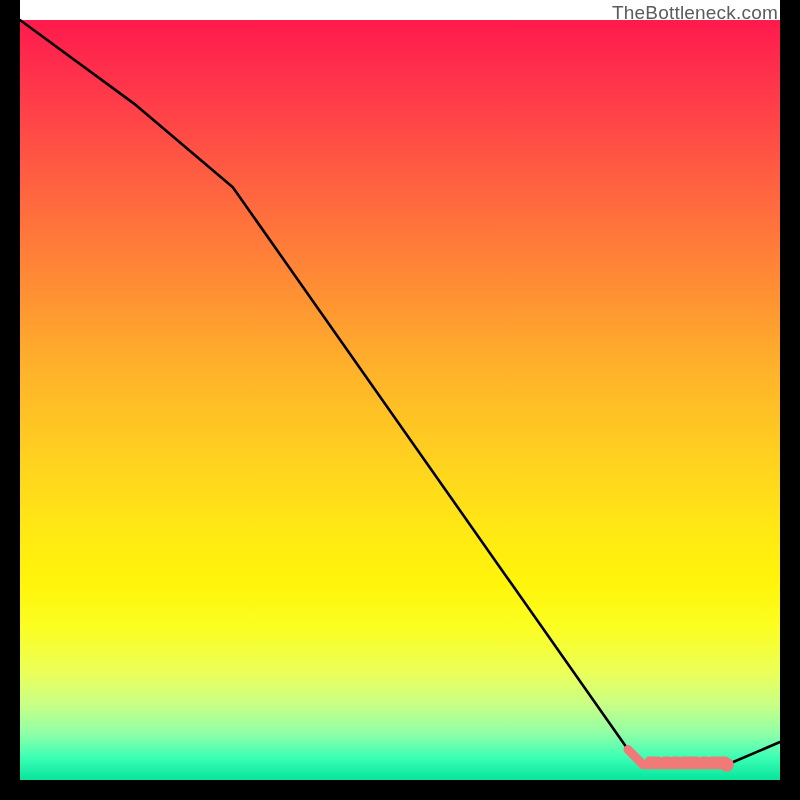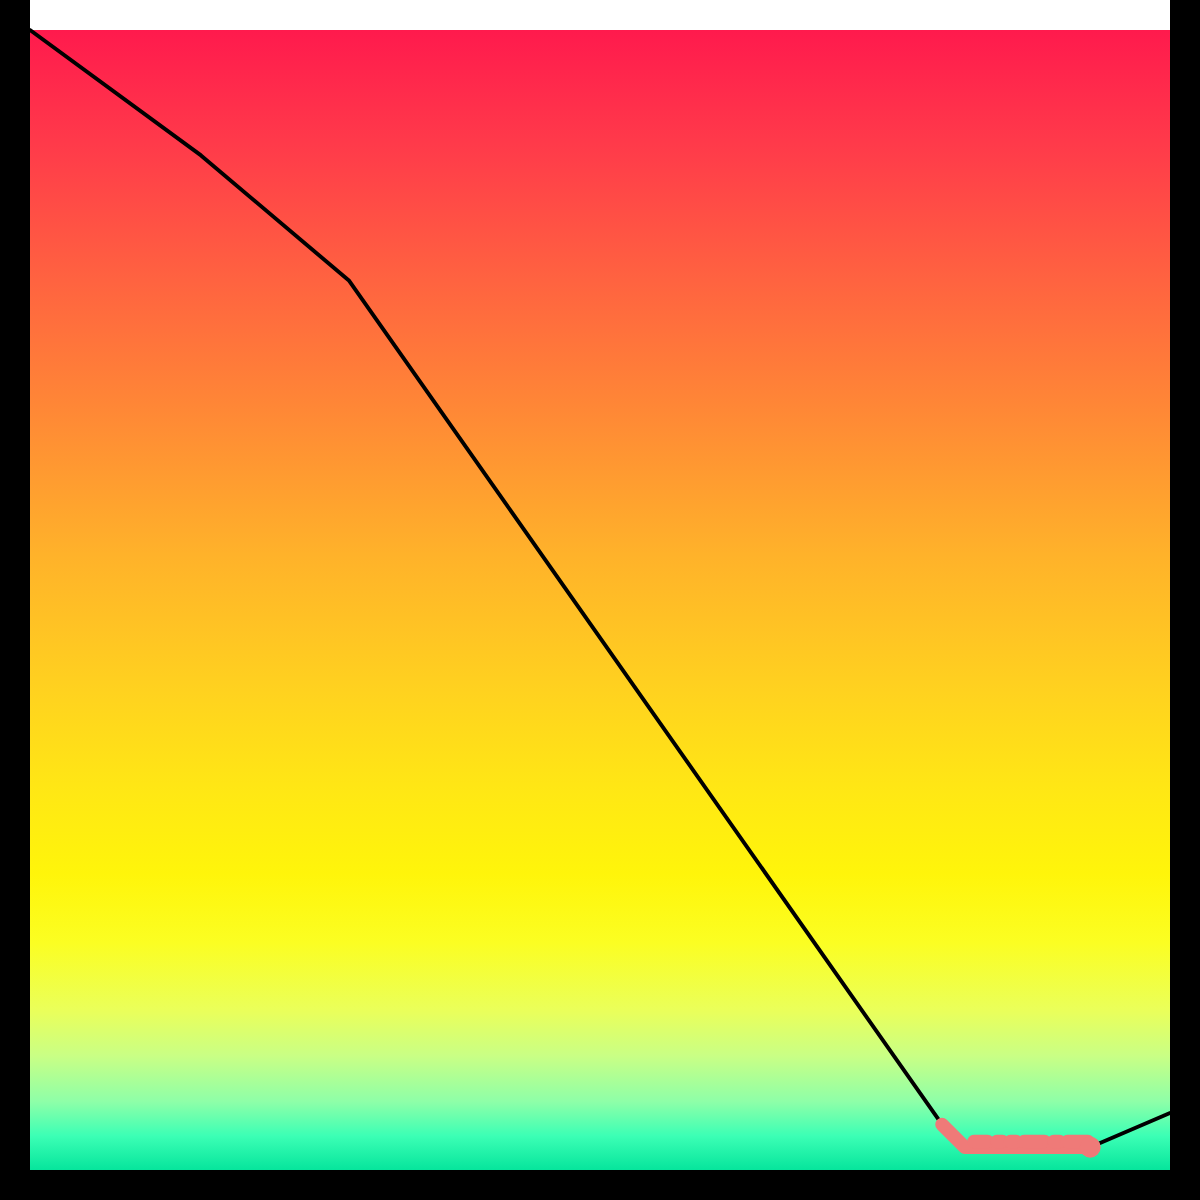--- a/index.html
+++ b/index.html
@@ -95,13 +95,14 @@
         <line x1="682.5" x2="686.3" y1="741.0" y2="741.0" stroke="#ef7a78" stroke-width="9" stroke-linecap="round"></line>
         <line x1="691.6" x2="705.3" y1="741.0" y2="741.0" stroke="#ef7a78" stroke-width="9" stroke-linecap="round"></line>
       </g>
     <circle id="marker" r="7" fill="#ef7a78" cx="706.8" cy="744.8"></circle>
   </svg>
 
   <div class="border-left"></div>
   <div class="border-right"></div>
   <div class="border-bottom"></div>
 
+  <div class="attribution">TheBottleneck.com</div>
 </div>
 
 </body></html>

